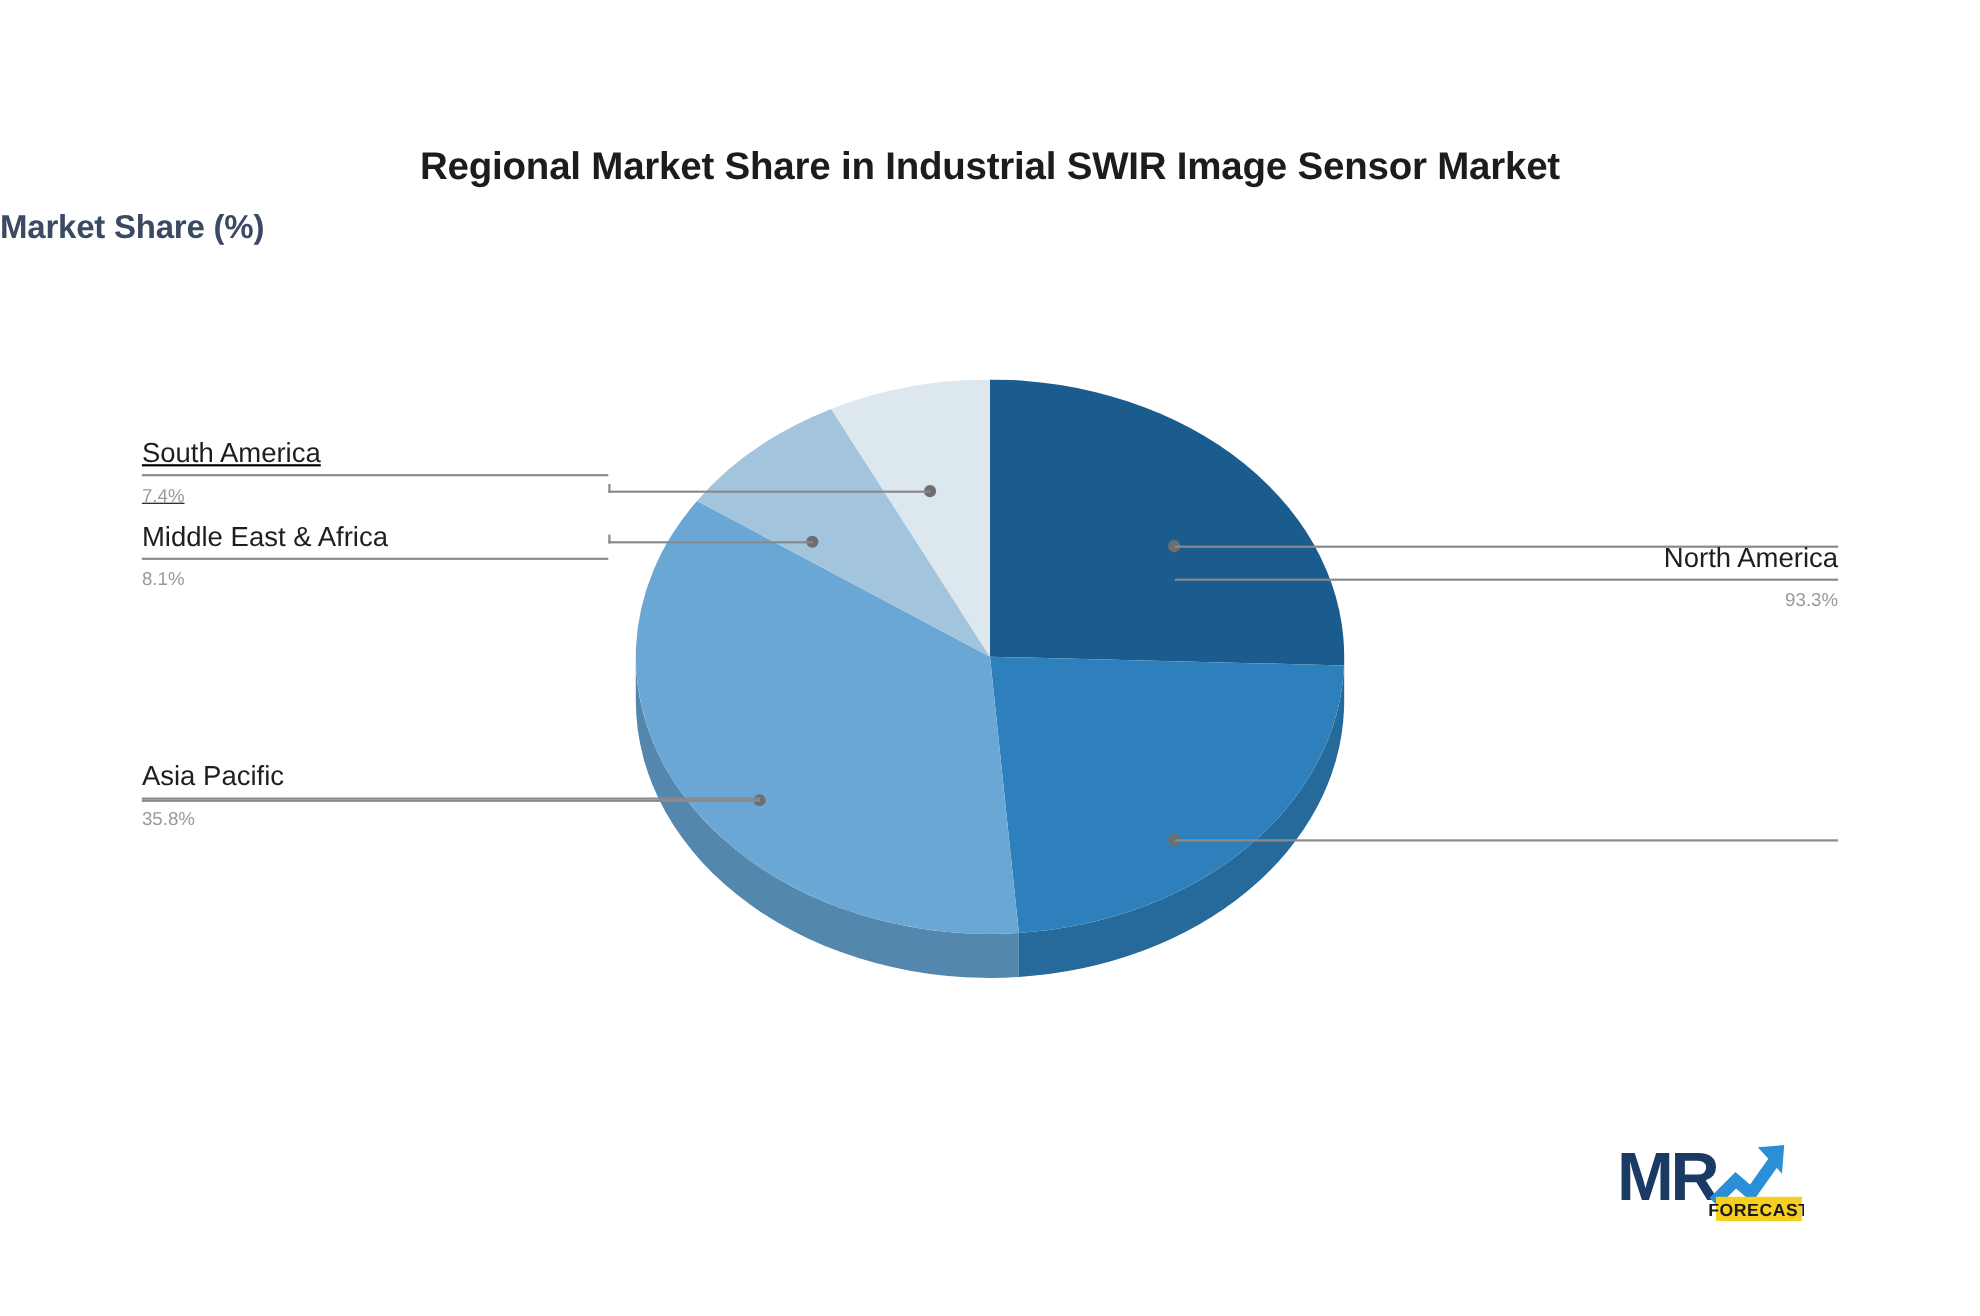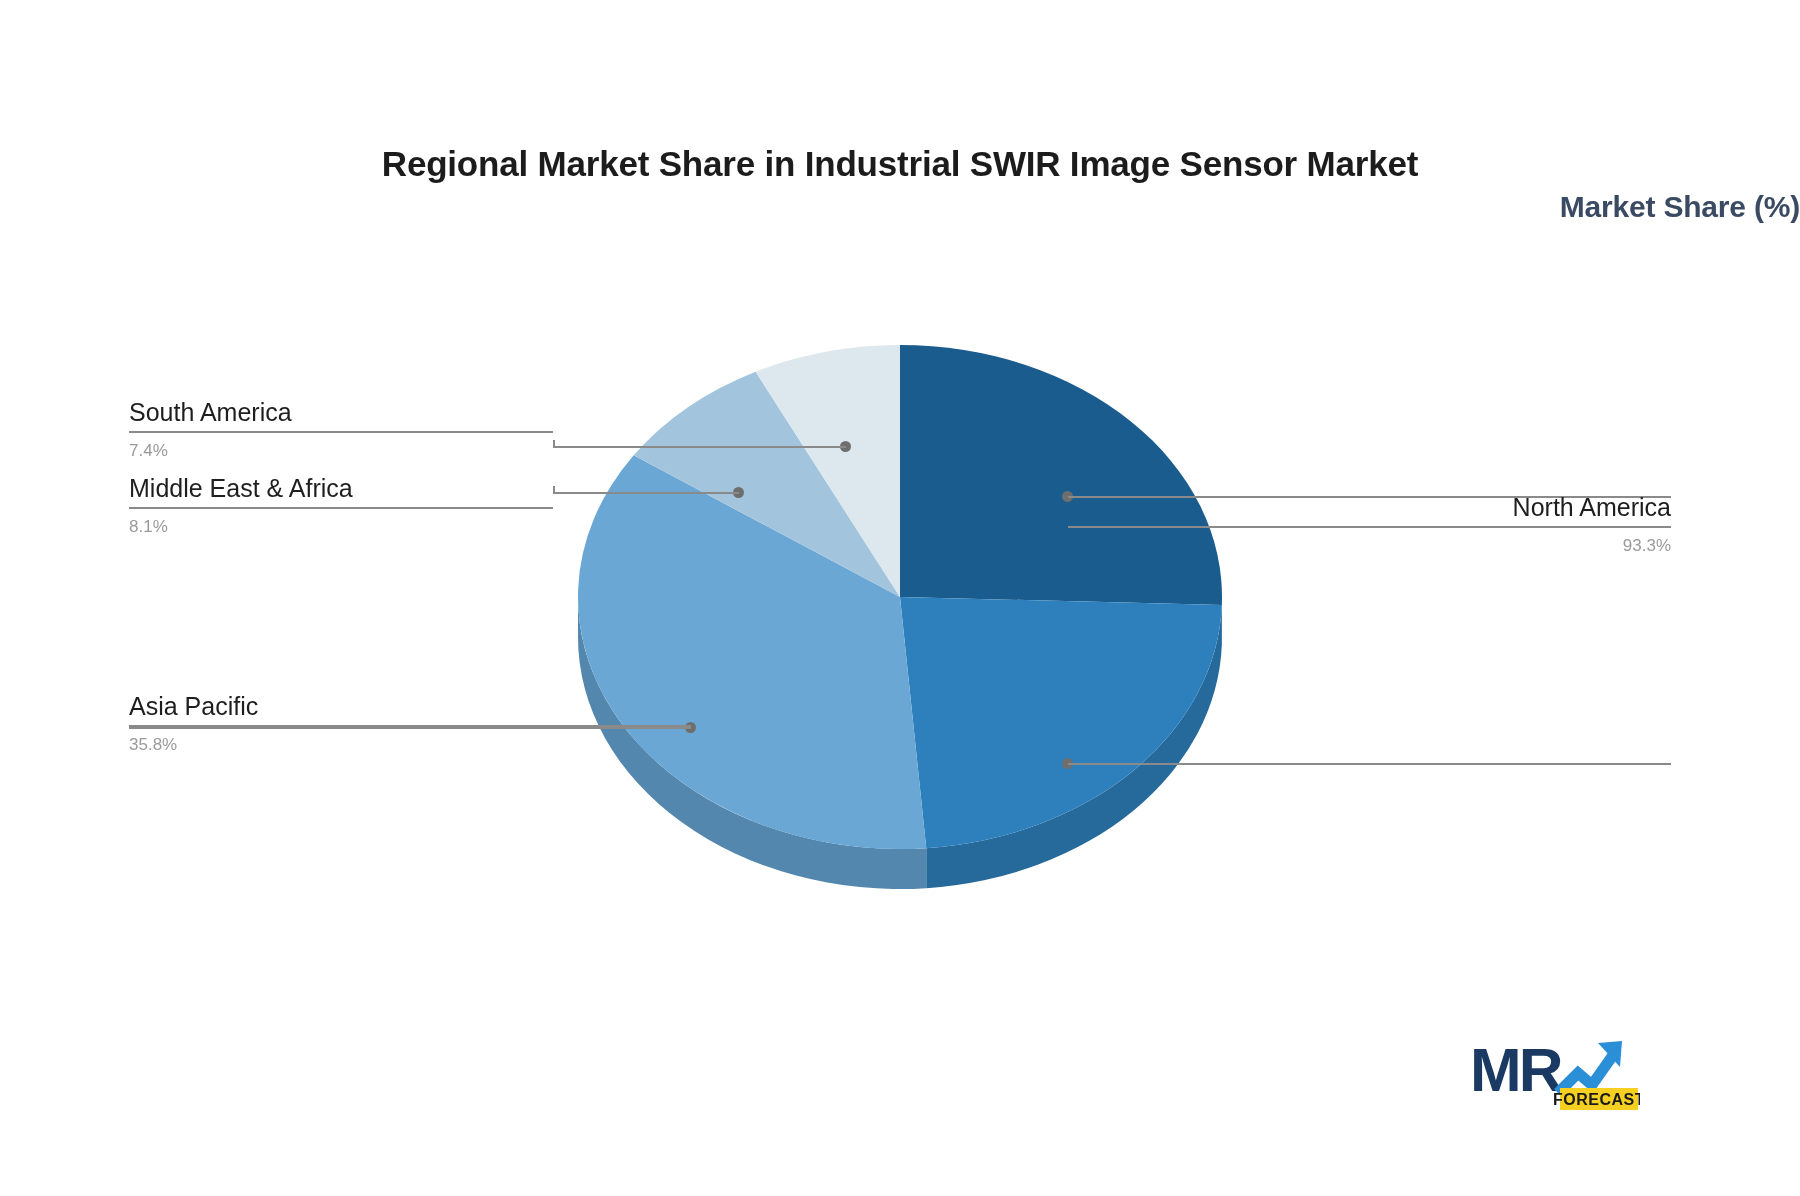--- a/index.html
+++ b/index.html
@@ -23,28 +23,27 @@
     position: absolute;
     left: 0;
     top: 132px;
     width: 1800px;
     text-align: center;
     font-size: 35px;
     font-weight: bold;
     color: #1c1c1c;
     letter-spacing: -0.2px;
     white-space: nowrap;
-    margin-top: 12px;
   }
   #chart-subtitle {
     position: absolute;
     left: 0;
     top: 190px;
     width: 1800px;
-    text-align: right;
+    text-align: left;
     font-size: 30px;
     font-weight: bold;
     color: #3b4a63;
     letter-spacing: -0.2px;
     white-space: nowrap;
   }
 
   
   #pie-svg {
     position: absolute;
@@ -141,21 +140,21 @@
 
   <div class="conn-dot" style="left:685px; top:722px;"></div>
   <div class="conn-h" style="left:129px; top:727px; width:562px;"></div>
 
   <div class="conn-dot" style="left:1062px; top:491px;"></div>
   <div class="conn-h" style="left:1068px; top:496px; width:603px;"></div>
 
   <div class="conn-dot" style="left:1062px; top:758px;"></div>
   <div class="conn-h" style="left:1068px; top:763px; width:603px;"></div>
 
-  <div class="callout left" style="left:129px; top:396px; width:424px;">
+  <div class="callout left" style="left:129px; top:396px; width:424px;text-decoration:underline;">
     <div class="cl-name">South America</div>
     <div class="cl-rule"></div>
     <div class="cl-value">7.4%</div>
   </div>
 
   <div class="callout left" style="left:129px; top:472px; width:424px;">
     <div class="cl-name">Middle East &amp; Africa</div>
     <div class="cl-rule"></div>
     <div class="cl-value">8.1%</div>
   </div>

